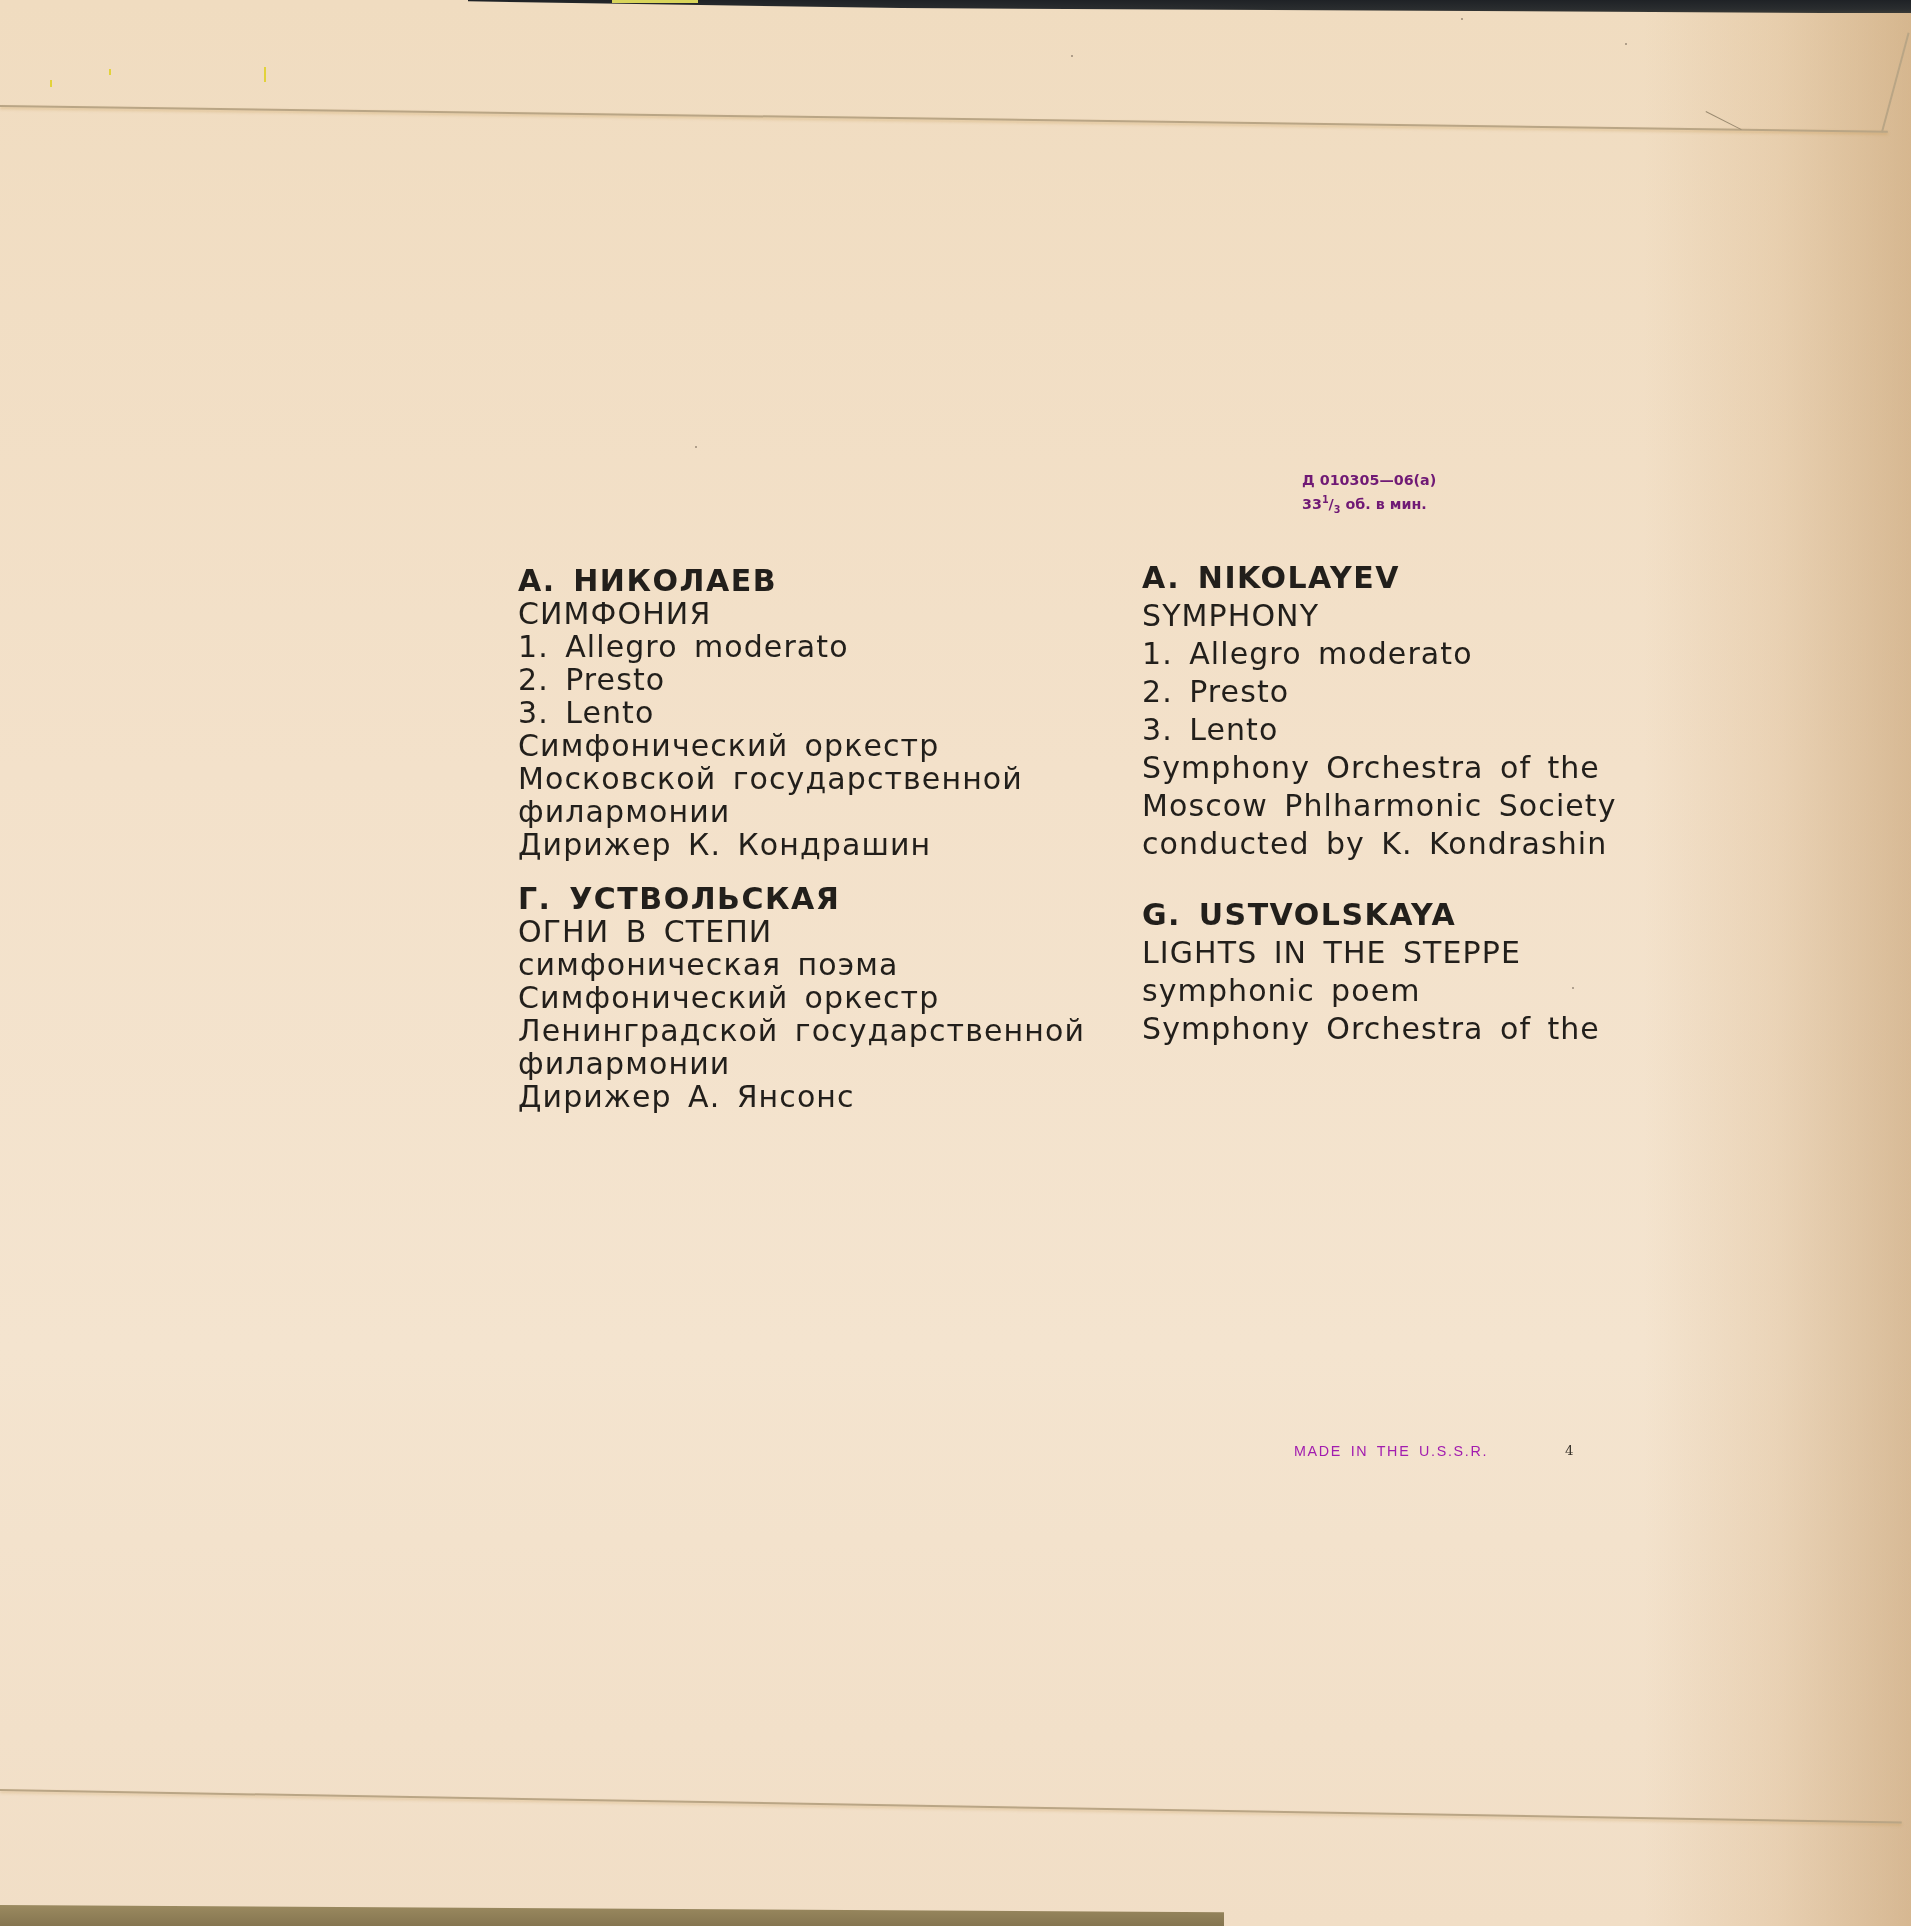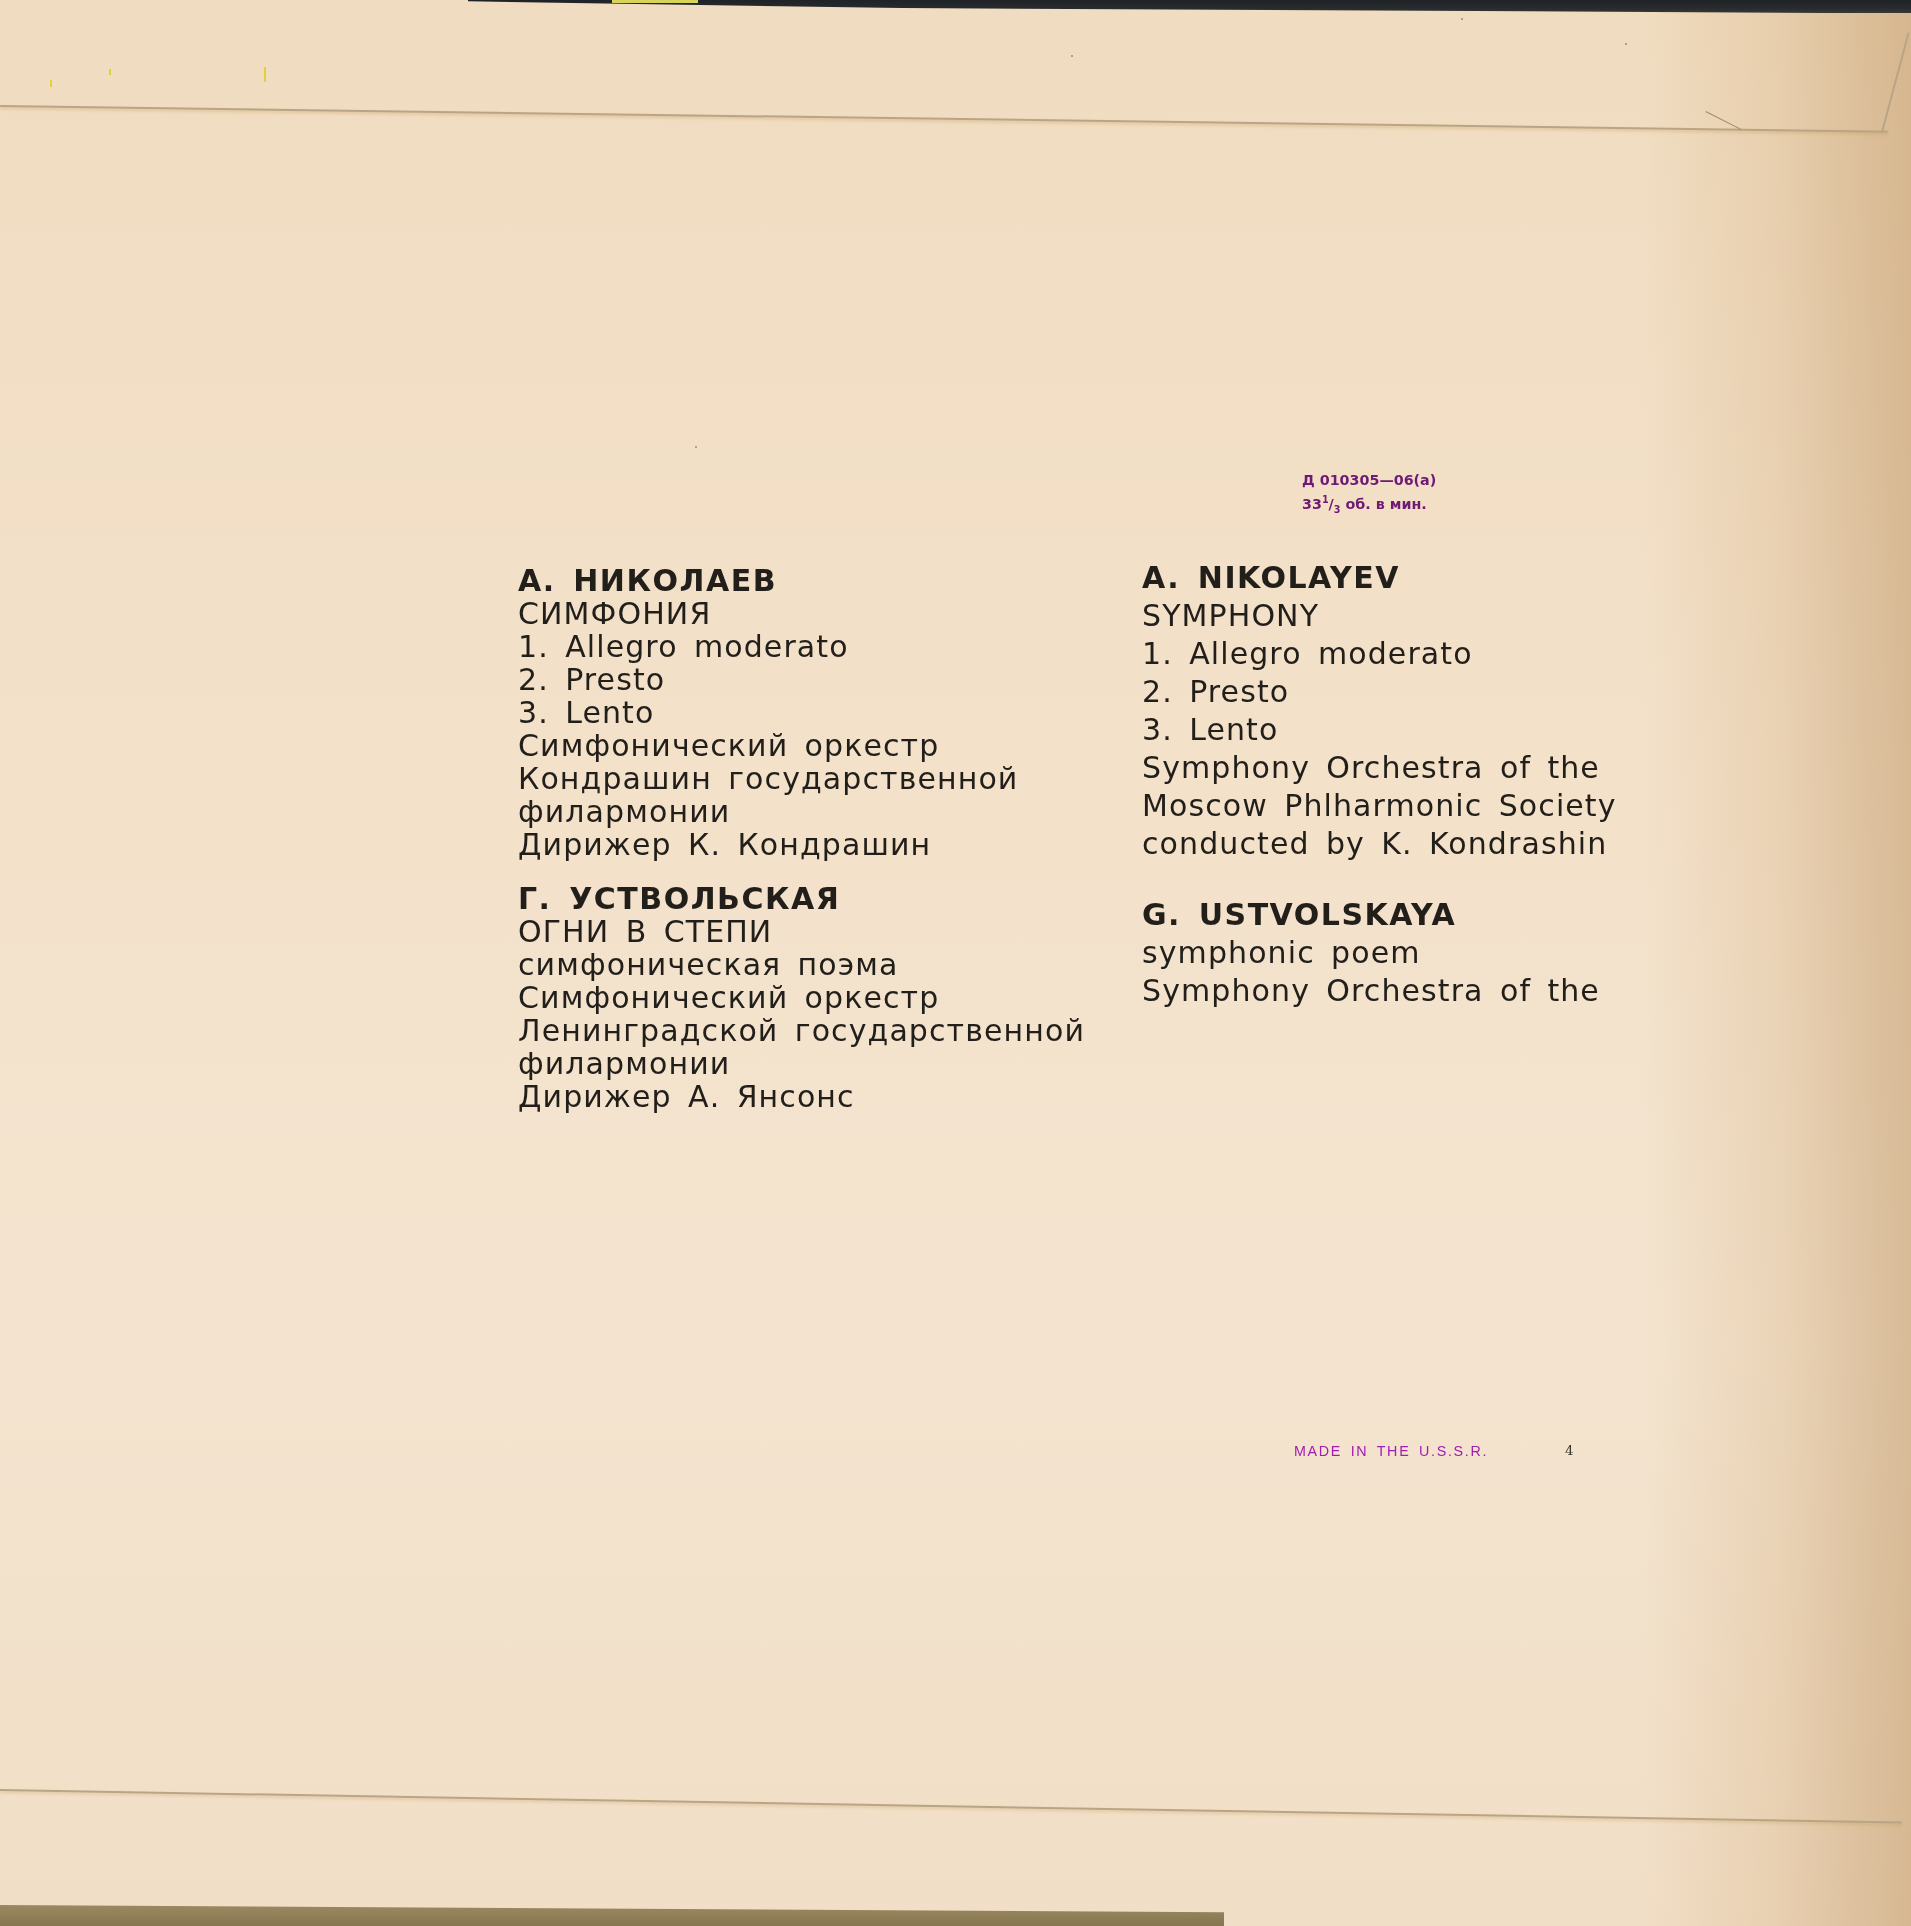--- a/index.html
+++ b/index.html
@@ -107,21 +107,21 @@
   <div class="line2"><span>33</span><sup>1</sup>/<sub>3</sub> <span>об. в мин.</span></div>
 </div>
 
 <div class="col col-left">
   <span class="line heading">А. НИКОЛАЕВ</span>
   <span class="line title-caps">СИМФОНИЯ</span>
   <span class="line">1. Allegro moderato</span>
   <span class="line">2. Presto</span>
   <span class="line">3. Lento</span>
   <span class="line">Симфонический оркестр</span>
-  <span class="line">Кондрашин государственной</span>
+  <span class="line">Московской государственной</span>
   <span class="line">филармонии</span>
   <span class="line"><span>Дирижер</span> <span class="b">К. Кондрашин</span></span>
   <div class="gap"></div>
   <span class="line heading">Г. УСТВОЛЬСКАЯ</span>
   <span class="line title-caps">ОГНИ В СТЕПИ</span>
   <span class="line">симфоническая поэма</span>
   <span class="line">Симфонический оркестр</span>
   <span class="line">Ленинградской государственной</span>
   <span class="line">филармонии</span>
   <span class="line"><span>Дирижер</span> <span class="b">А. Янсонс</span></span>
@@ -131,19 +131,20 @@
   <span class="line heading">A. NIKOLAYEV</span>
   <span class="line title-caps">SYMPHONY</span>
   <span class="line">1. Allegro moderato</span>
   <span class="line">2. Presto</span>
   <span class="line">3. Lento</span>
   <span class="line">Symphony Orchestra of the</span>
   <span class="line">Moscow Phlharmonic Society</span>
   <span class="line"><span>conducted by</span> <span class="b">K. Kondrashin</span></span>
   <div class="gap"></div>
   <span class="line heading">G. USTVOLSKAYA</span>
+  <span class="line title-caps">LIGHTS IN THE STEPPE</span>
   <span class="line">symphonic poem</span>
   <span class="line">Symphony Orchestra of the</span>
 </div>
 
 <div class="footer">MADE IN THE U.S.S.R.</div>
 <div class="page-number">4</div>
 
 
 </body></html>

